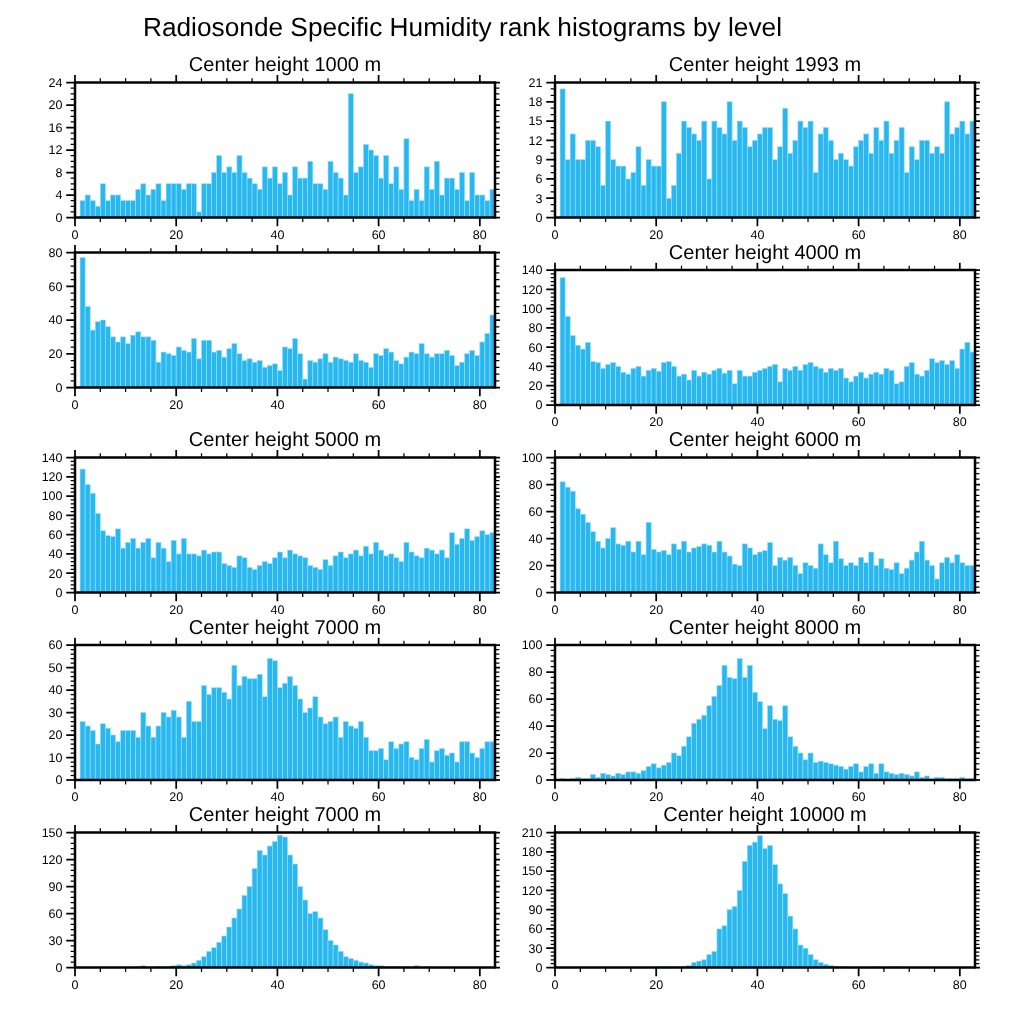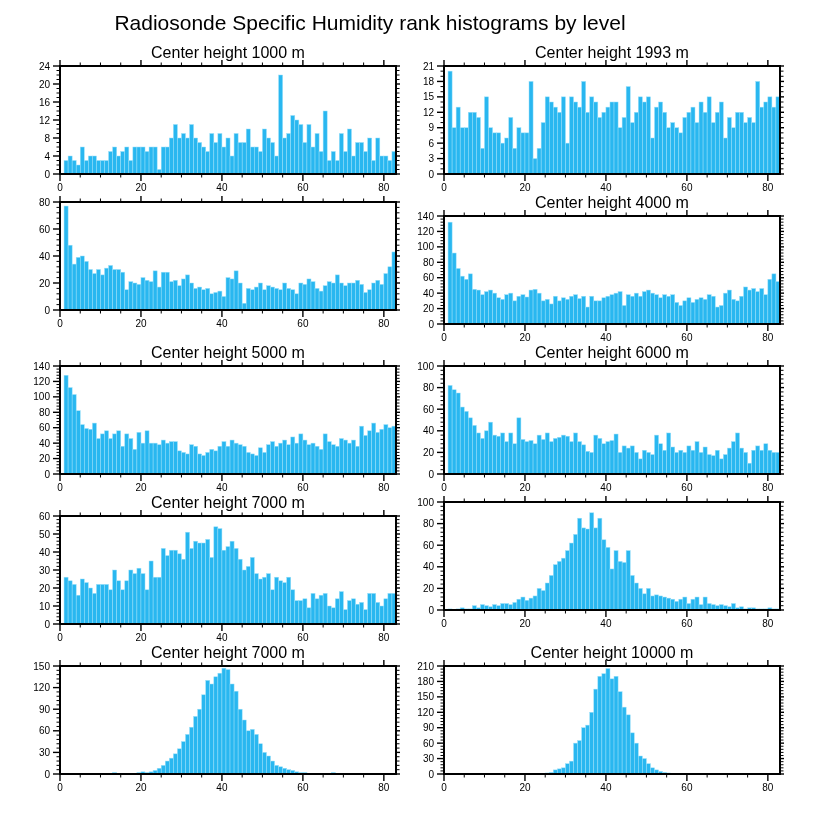--- a/index.html
+++ b/index.html
@@ -1404,20 +1404,21 @@
             <line x1="380" y1="24" x2="387" y2="24" stroke="#000000" stroke-width="1.4"></line>
             <text x="34" y="24" text-anchor="end" dy="0.35em">50</text>
             <line x1="44" y1="6" x2="37" y2="6" stroke="#000000" stroke-width="1.4"></line>
             <line x1="380" y1="6" x2="387" y2="6" stroke="#000000" stroke-width="1.4"></line>
             <text x="34" y="6" text-anchor="end" dy="0.35em">60</text>
           </g>
           <rect x="44" y="6" width="336" height="108" fill="none" stroke="#000000" stroke-width="2"></rect>
         </svg>
       </div>
       <div class="panel">
+        <div class="panel-title">Center height 8000 m</div>
         <svg width="384" height="134" viewBox="0 0 384 134">
           <g>
             <rect x="48.05" y="112.92" width="4.05" height="1.08" fill="#29b7f0" stroke="#9ae0f9" stroke-width="0.5"></rect>
             <rect x="56.14" y="112.92" width="4.05" height="1.08" fill="#29b7f0" stroke="#9ae0f9" stroke-width="0.5"></rect>
             <rect x="60.19" y="111.84" width="4.05" height="2.16" fill="#29b7f0" stroke="#9ae0f9" stroke-width="0.5"></rect>
             <rect x="64.24" y="112.92" width="4.05" height="1.08" fill="#29b7f0" stroke="#9ae0f9" stroke-width="0.5"></rect>
             <rect x="68.29" y="112.92" width="4.05" height="1.08" fill="#29b7f0" stroke="#9ae0f9" stroke-width="0.5"></rect>
             <rect x="72.34" y="109.68" width="4.05" height="4.32" fill="#29b7f0" stroke="#9ae0f9" stroke-width="0.5"></rect>
             <rect x="76.39" y="111.84" width="4.05" height="2.16" fill="#29b7f0" stroke="#9ae0f9" stroke-width="0.5"></rect>
             <rect x="80.43" y="108.60" width="4.05" height="5.40" fill="#29b7f0" stroke="#9ae0f9" stroke-width="0.5"></rect>

